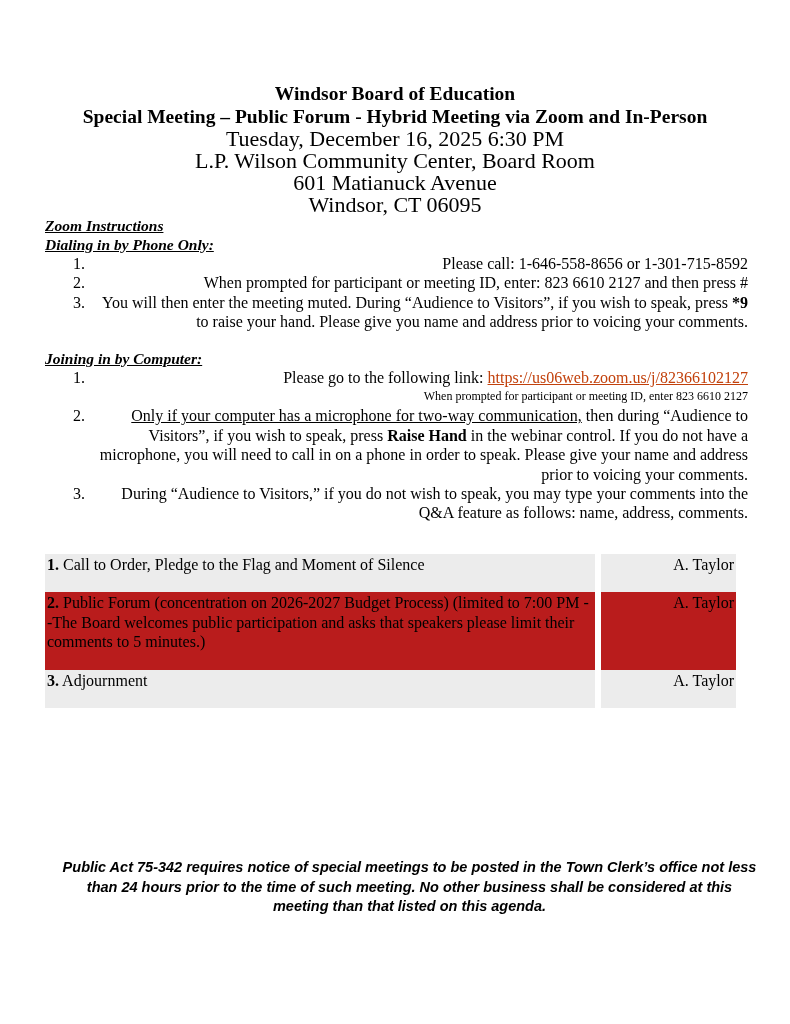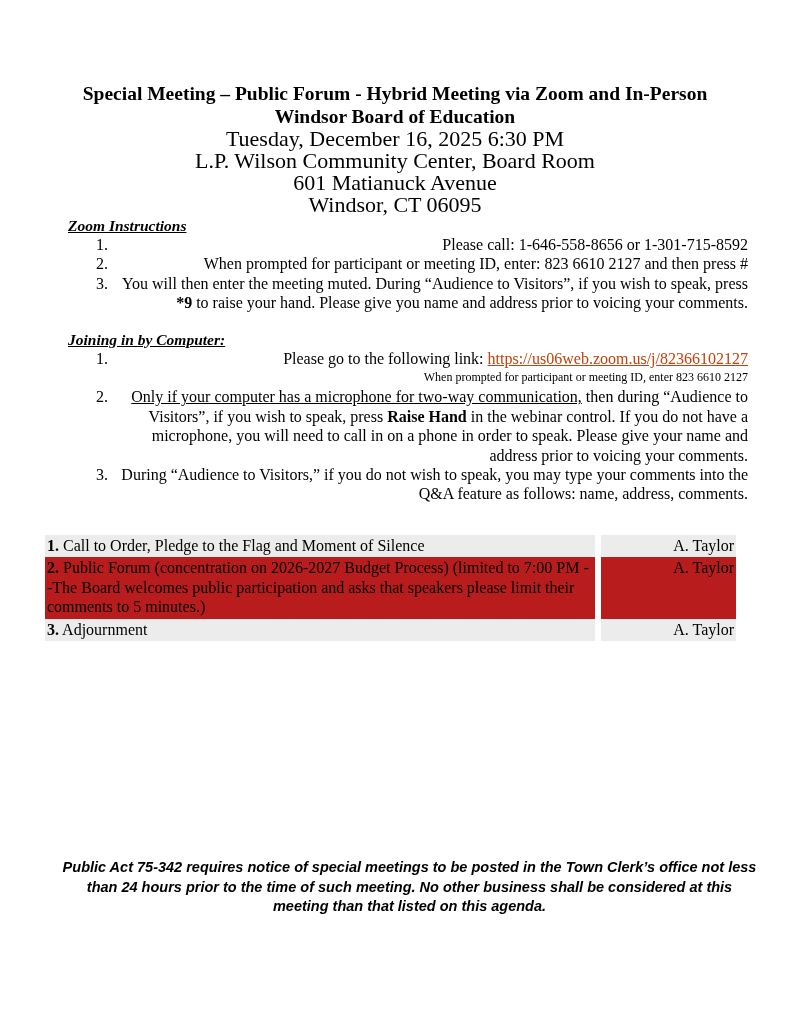--- a/index.html
+++ b/index.html
@@ -35,21 +35,21 @@
     line-height: 23px;
   }
   .header .line-plain {
     font-size: 22px;
     font-weight: normal;
     line-height: 22px;
   }
 
   
   .content {
-    padding-left: 68px;
+    padding-left: 45px;
     padding-right: 42px;
     font-size: 16px;
     line-height: 19.5px;
   }
   .sec-heading {
     font-weight: bold;
     font-style: italic;
     text-decoration: underline;
     font-size: 15.5px;
     line-height: 19px;
@@ -85,21 +85,21 @@
     padding-right: 42px;
   }
   table.agenda {
     width: 703px;
     border-collapse: separate;
     border-spacing: 6px 0;
     margin-left: -6px;
     font-size: 16px;
   }
   table.agenda td {
-    padding: 1px 2px 2px 2px;
+    padding: 1px 2px 18px 2px;
     vertical-align: top;
     line-height: 19.4px;
   }
   td.desc { width: 538px; }
   td.who {
     width: 129px;
     text-align: right;
     white-space: nowrap;
   }
   tr.shaded td { background: #ececec; }
@@ -118,31 +118,32 @@
     font-size: 14.5px;
     line-height: 19.5px;
   }
 </style>
 </head>
 <body>
 
 <div class="page">
 
   <div class="header">
+    <div class="line-bold">Windsor Board of Education</div>
     <div class="line-bold">Special Meeting – Public Forum - Hybrid Meeting via Zoom and In-Person</div>
-    <div class="line-bold">Windsor Board of Education</div>
     <div class="line-plain">Tuesday, December 16, 2025 6:30 PM</div>
     <div class="line-plain">L.P. Wilson Community Center, Board Room</div>
     <div class="line-plain">601 Matianuck Avenue</div>
     <div class="line-plain">Windsor, CT  06095</div>
   </div>
 
   <div class="content">
 
     <div class="sec-heading">Zoom Instructions</div>
+    <div class="sec-heading">Dialing in by Phone Only:</div>
 
     <ol class="steps">
       <li>
         <span>Please call: 1-646-558-8656 or 1-301-715-8592</span>
       </li>
       <li>
         <span>When prompted for participant or meeting ID, enter: </span><span>823 6610 2127</span><span> and then press #</span>
       </li>
       <li>
         <span>You will then enter the meeting muted.  During “Audience to Visitors”, if you wish to speak, press </span><span class="b">*9</span><span> to raise your hand. Please give you name and address prior to voicing your comments.</span>

